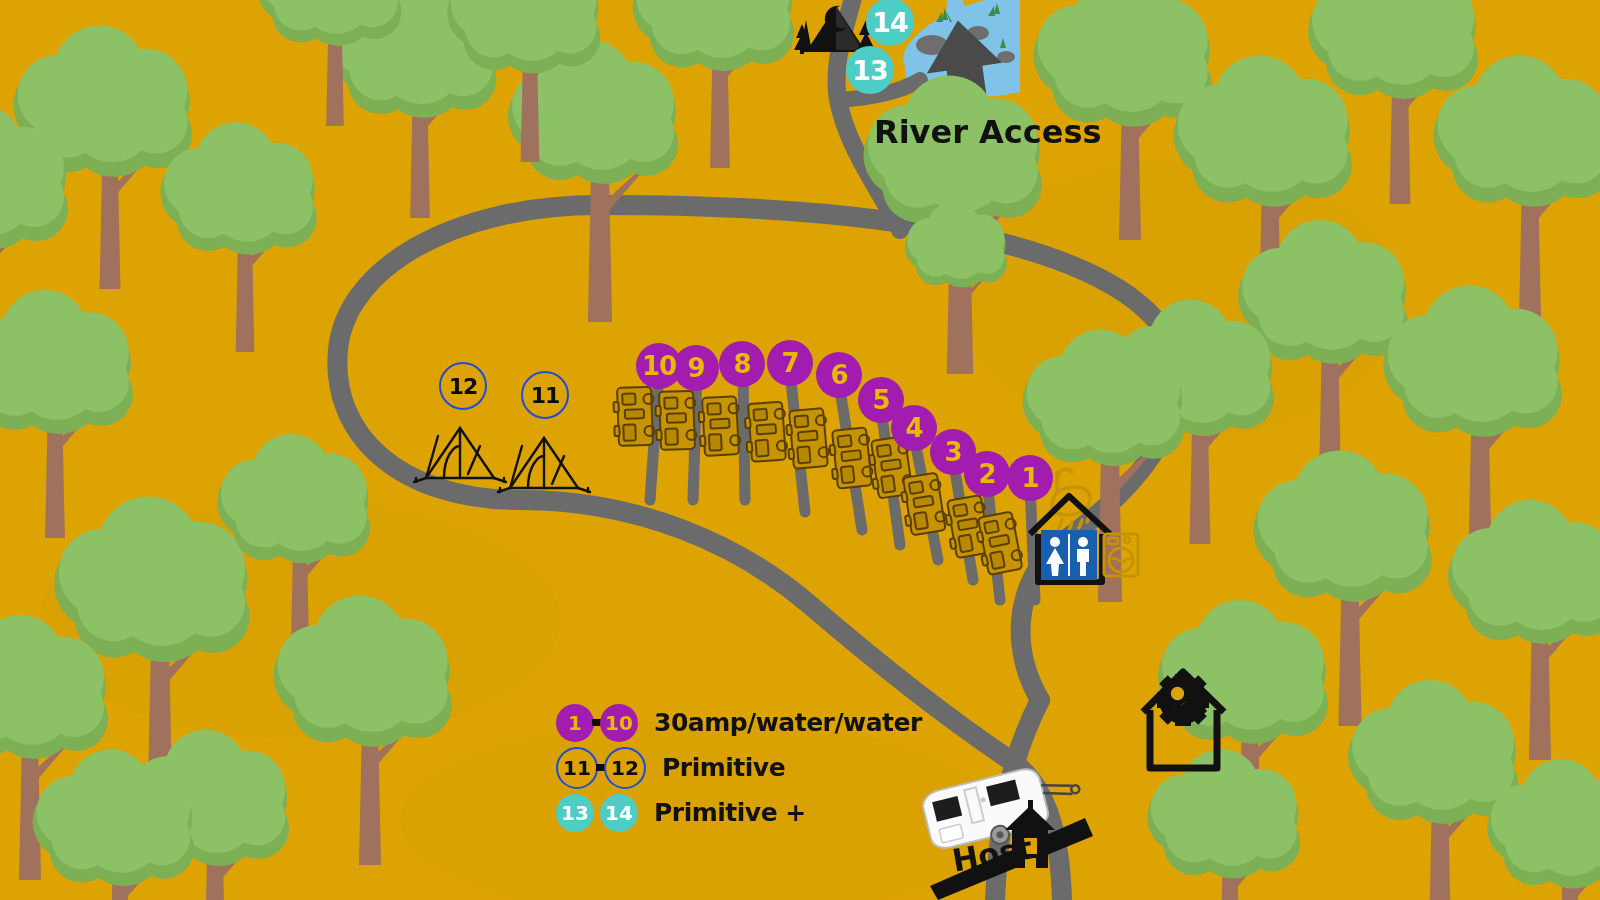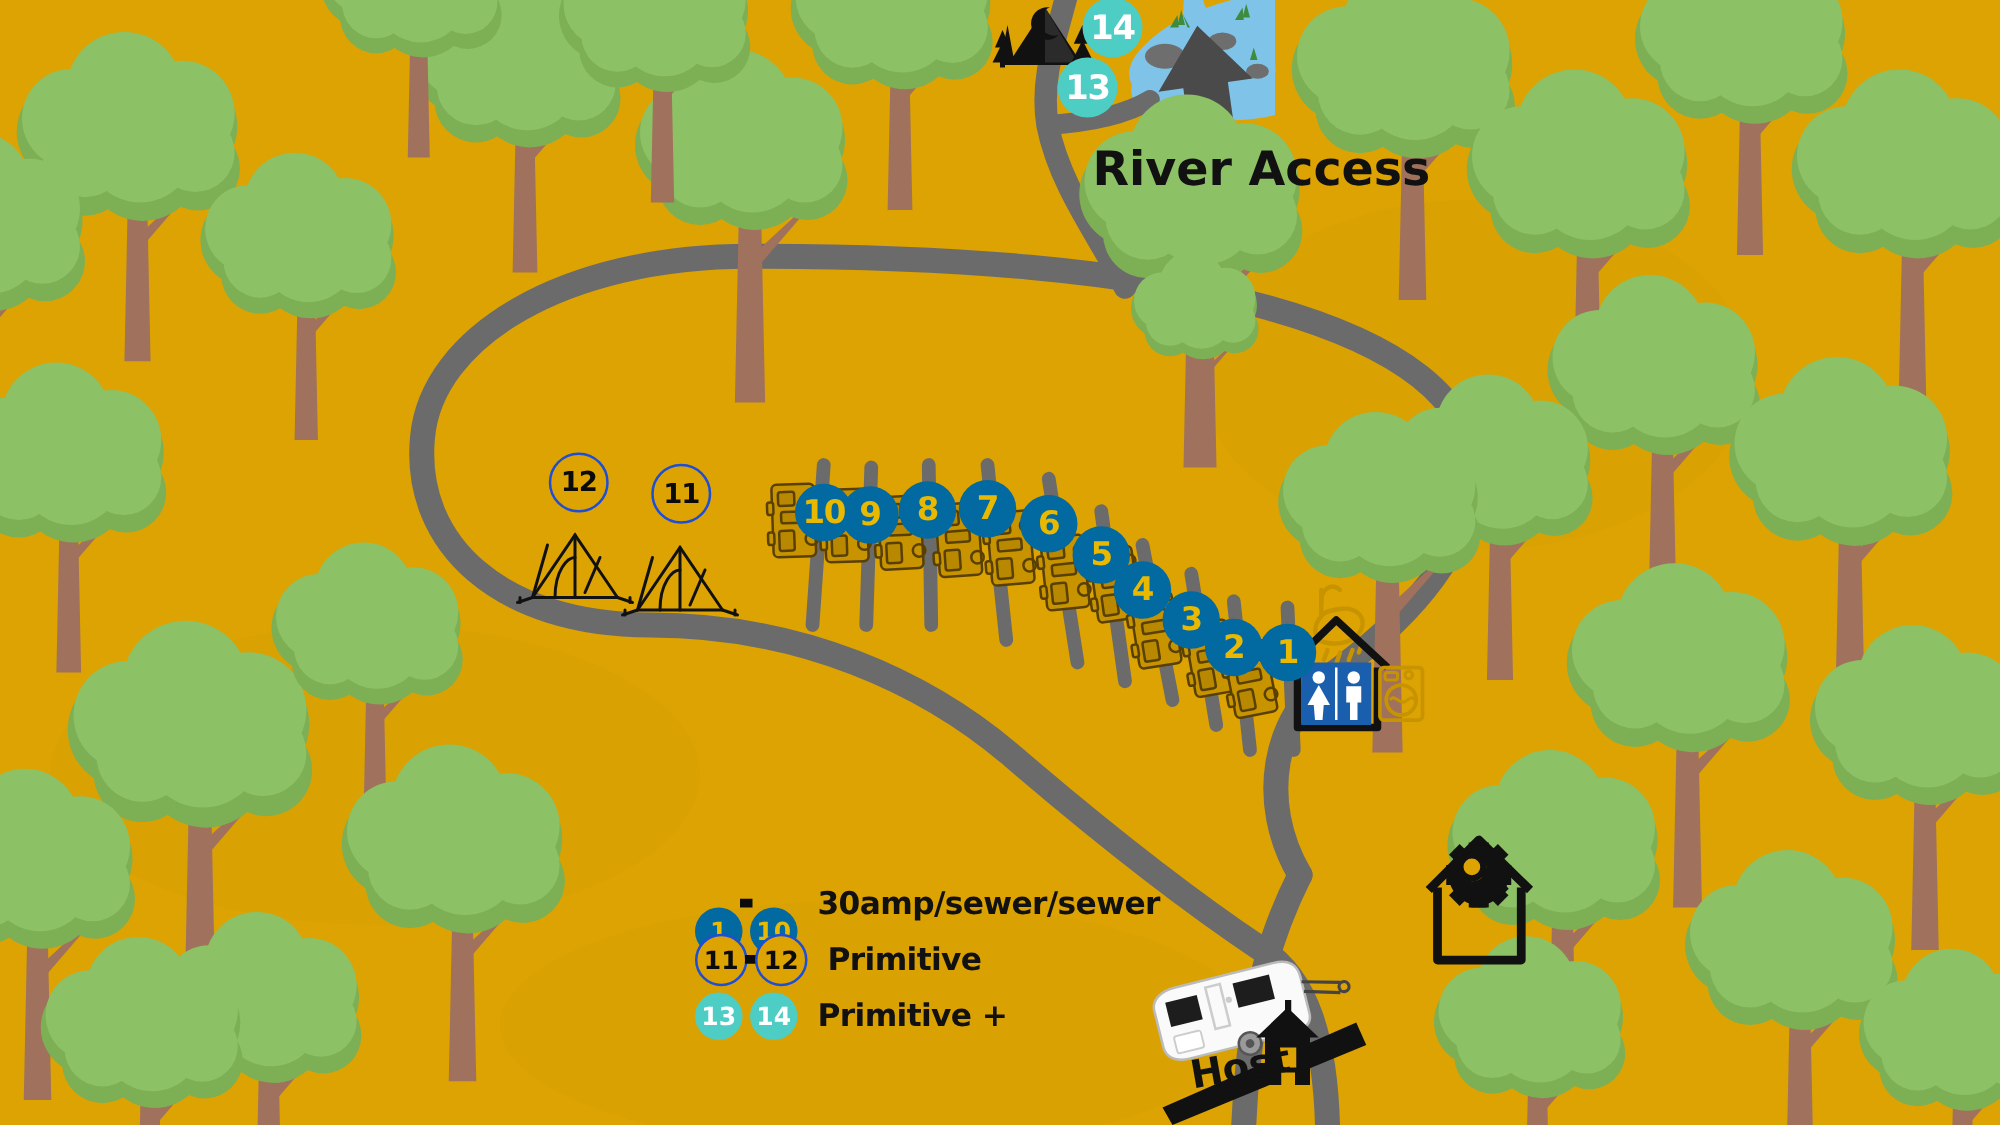--- a/index.html
+++ b/index.html
@@ -1,21 +1,21 @@
 <!DOCTYPE html>
 <html><head>
 <meta charset="utf-8">
 <style>
   html,body{margin:0;padding:0;background:#DDA303;}
   body{font-family:"DejaVu Sans",sans-serif;}
   #map{position:relative;width:1600px;height:900px;overflow:hidden;background:#DDA303;}
   .layer{position:absolute;left:0;top:0;width:1600px;height:900px;}
   .marker{position:absolute;border-radius:50%;display:flex;align-items:center;justify-content:center;
           font-family:"DejaVu Sans",sans-serif;font-weight:bold;letter-spacing:-1px;}
-  .m-rv{background:#0369a1;color:#E8B900;margin-top:44px;}
+  .m-rv{background:#a21caf;color:#E8B900;}
   .m-prim{background:#DDA303;color:#0b0b0b;border:2px solid #1d4ed8;box-shadow:0 0 0 3px #DDA303 inset;}
   .m-primplus{background:#4ECDC4;color:#ffffff;}
   .lbl{position:absolute;font-family:"DejaVu Sans",sans-serif;font-weight:bold;color:#111;}
   .legend{position:absolute;left:556px;top:700px;}
   .legrow{display:flex;align-items:center;height:45px;margin-bottom:0px;}
   .legmark{width:38px;height:38px;border-radius:50%;display:flex;align-items:center;justify-content:center;
            font-size:20px;font-weight:bold;font-family:"DejaVu Sans",sans-serif;}
   .legdash{width:10px;height:7px;background:#0b0b0b;margin:0 -2px;}
   .legtext{margin-left:16px;font-size:25px;font-weight:bold;color:#111;font-family:"DejaVu Sans",sans-serif;
            letter-spacing:-0.5px;}
@@ -407,21 +407,21 @@
     </g>
 
     <g fill="#111">
       <path d="M1005,830 L1030,806 L1055,830 L1048,830 L1048,868 L1012,868 L1012,830 Z"></path>
       <rect x="1024" y="838" width="13" height="16" fill="#DDA303"></rect>
       <rect x="1025" y="858" width="11" height="10" fill="#DDA303"></rect>
       <rect x="1028" y="800" width="5" height="9"></rect>
     </g>
   </svg>
 
-  <div class="lbl" style="left:874px;top:113px;font-size:38px;">River Access</div>
+  <div class="lbl" style="left:874px;top:113px;font-size:32px;">River Access</div>
 
   <div class="lbl" style="left:952px;top:836px;font-size:31px;transform:rotate(-10deg);">Host</div>
 
   <div class="layer" id="markers">
       <div class="marker m-rv" style="left: 1007px; top: 455px; width: 46px; height: 46px; font-size: 26px;">1</div>
       <div class="marker m-rv" style="left: 964px; top: 451px; width: 46px; height: 46px; font-size: 26px;">2</div>
       <div class="marker m-rv" style="left: 930px; top: 429px; width: 46px; height: 46px; font-size: 26px;">3</div>
       <div class="marker m-rv" style="left: 891px; top: 405px; width: 46px; height: 46px; font-size: 26px;">4</div>
       <div class="marker m-rv" style="left: 858px; top: 377px; width: 46px; height: 46px; font-size: 26px;">5</div>
       <div class="marker m-rv" style="left: 816px; top: 352px; width: 46px; height: 46px; font-size: 26px;">6</div>
@@ -433,21 +433,21 @@
       <div class="marker m-prim" style="left: 439px; top: 362px; width: 44px; height: 44px; font-size: 22px;">12</div>
       <div class="marker m-primplus" style="left: 846px; top: 46px; width: 48px; height: 48px; font-size: 27px;">13</div>
       <div class="marker m-primplus" style="left: 866px; top: -2px; width: 48px; height: 48px; font-size: 27px;">14</div>
     </div>
 
   <div class="legend" id="legend">
       <div class="legrow">
         <div class="legmark m-rv">1</div>
         <div class="legdash"></div>
         <div class="legmark m-rv">10</div>
-        <div class="legtext">30amp/sewer/sewer</div>
+        <div class="legtext">30amp/water/water</div>
       </div>
       <div class="legrow">
         <div class="legmark m-prim">11</div>
         <div class="legdash"></div>
         <div class="legmark m-prim">12</div>
         <div class="legtext">Primitive</div>
       </div>
       <div class="legrow">
         <div class="legmark m-primplus">13</div>
         <div class="legspacer"></div>

